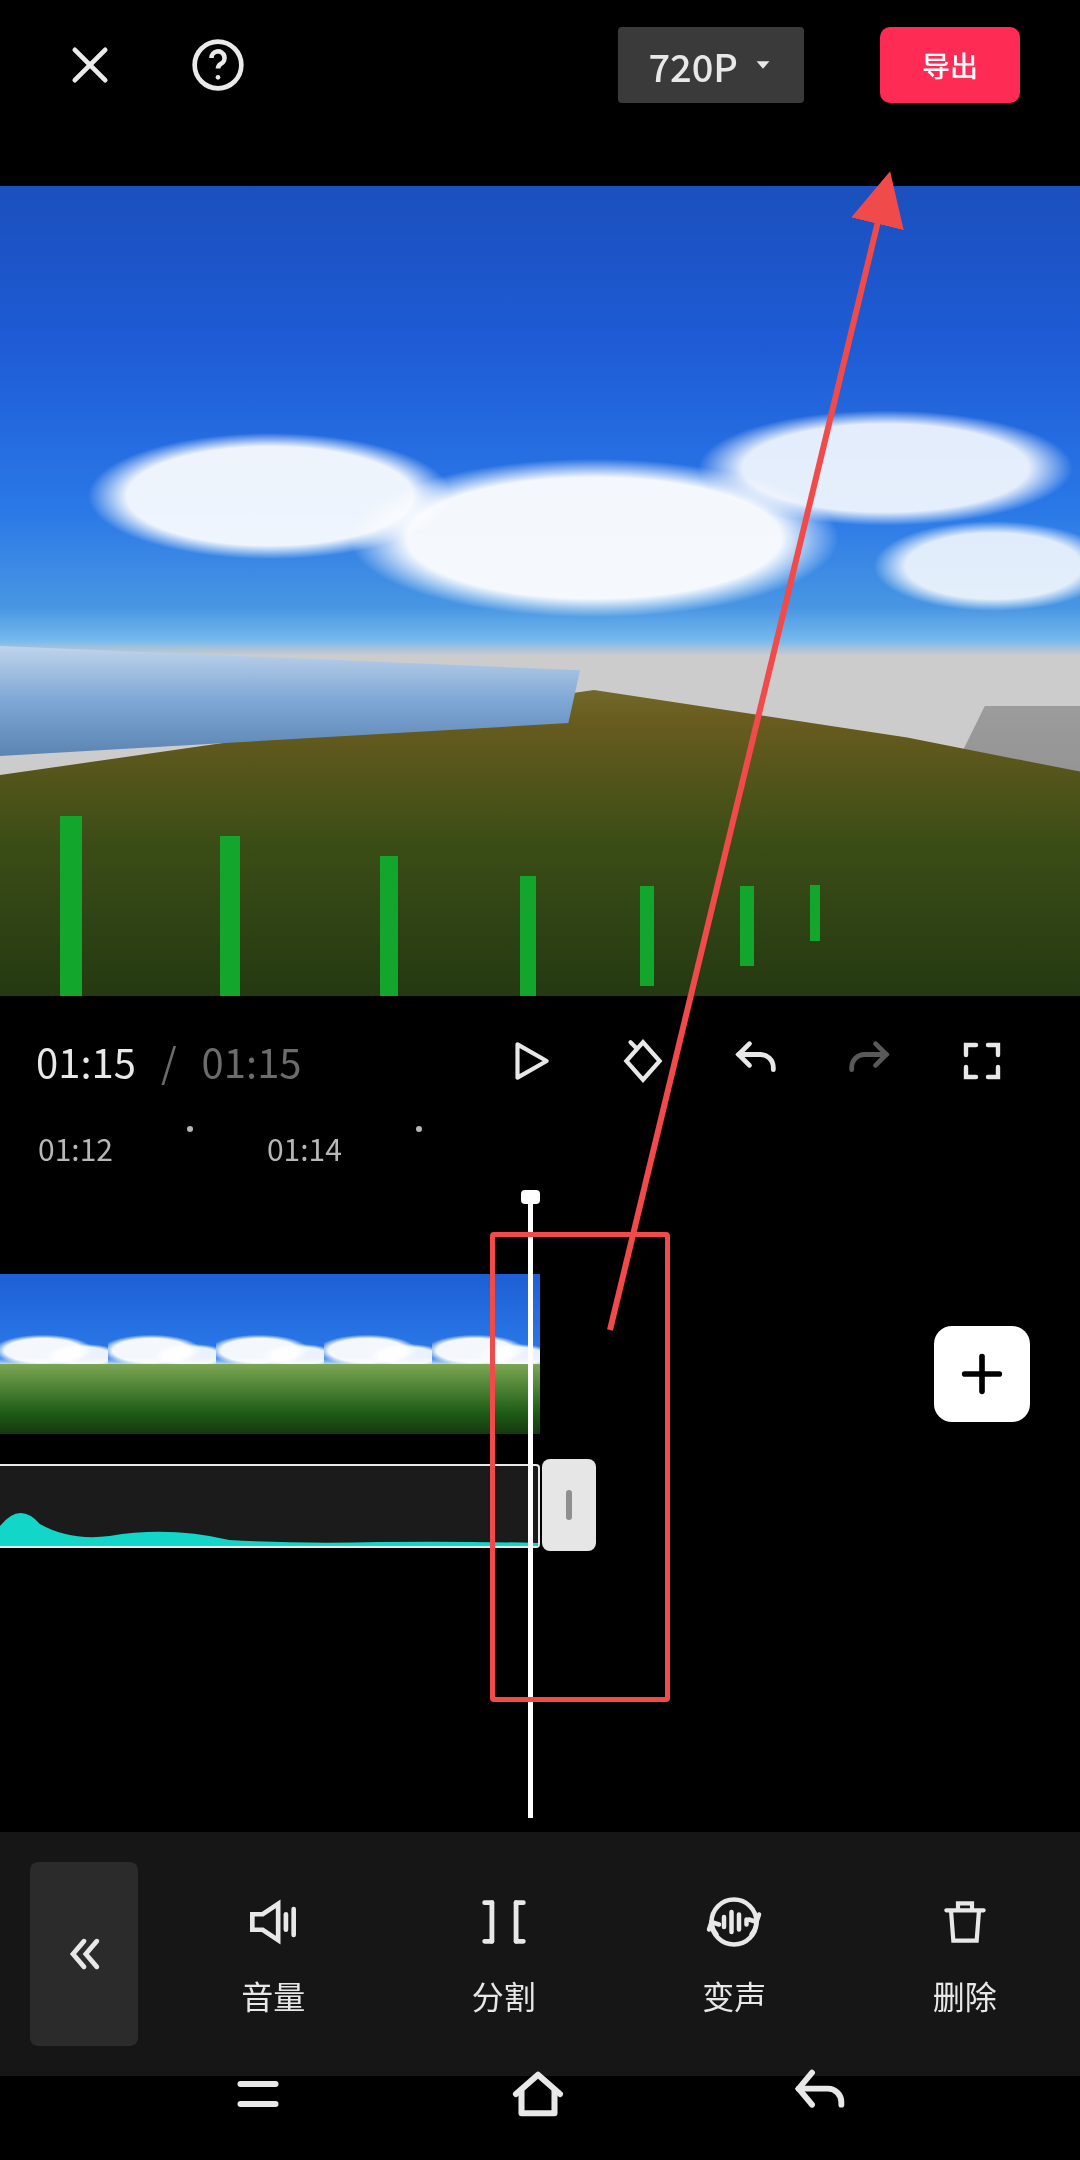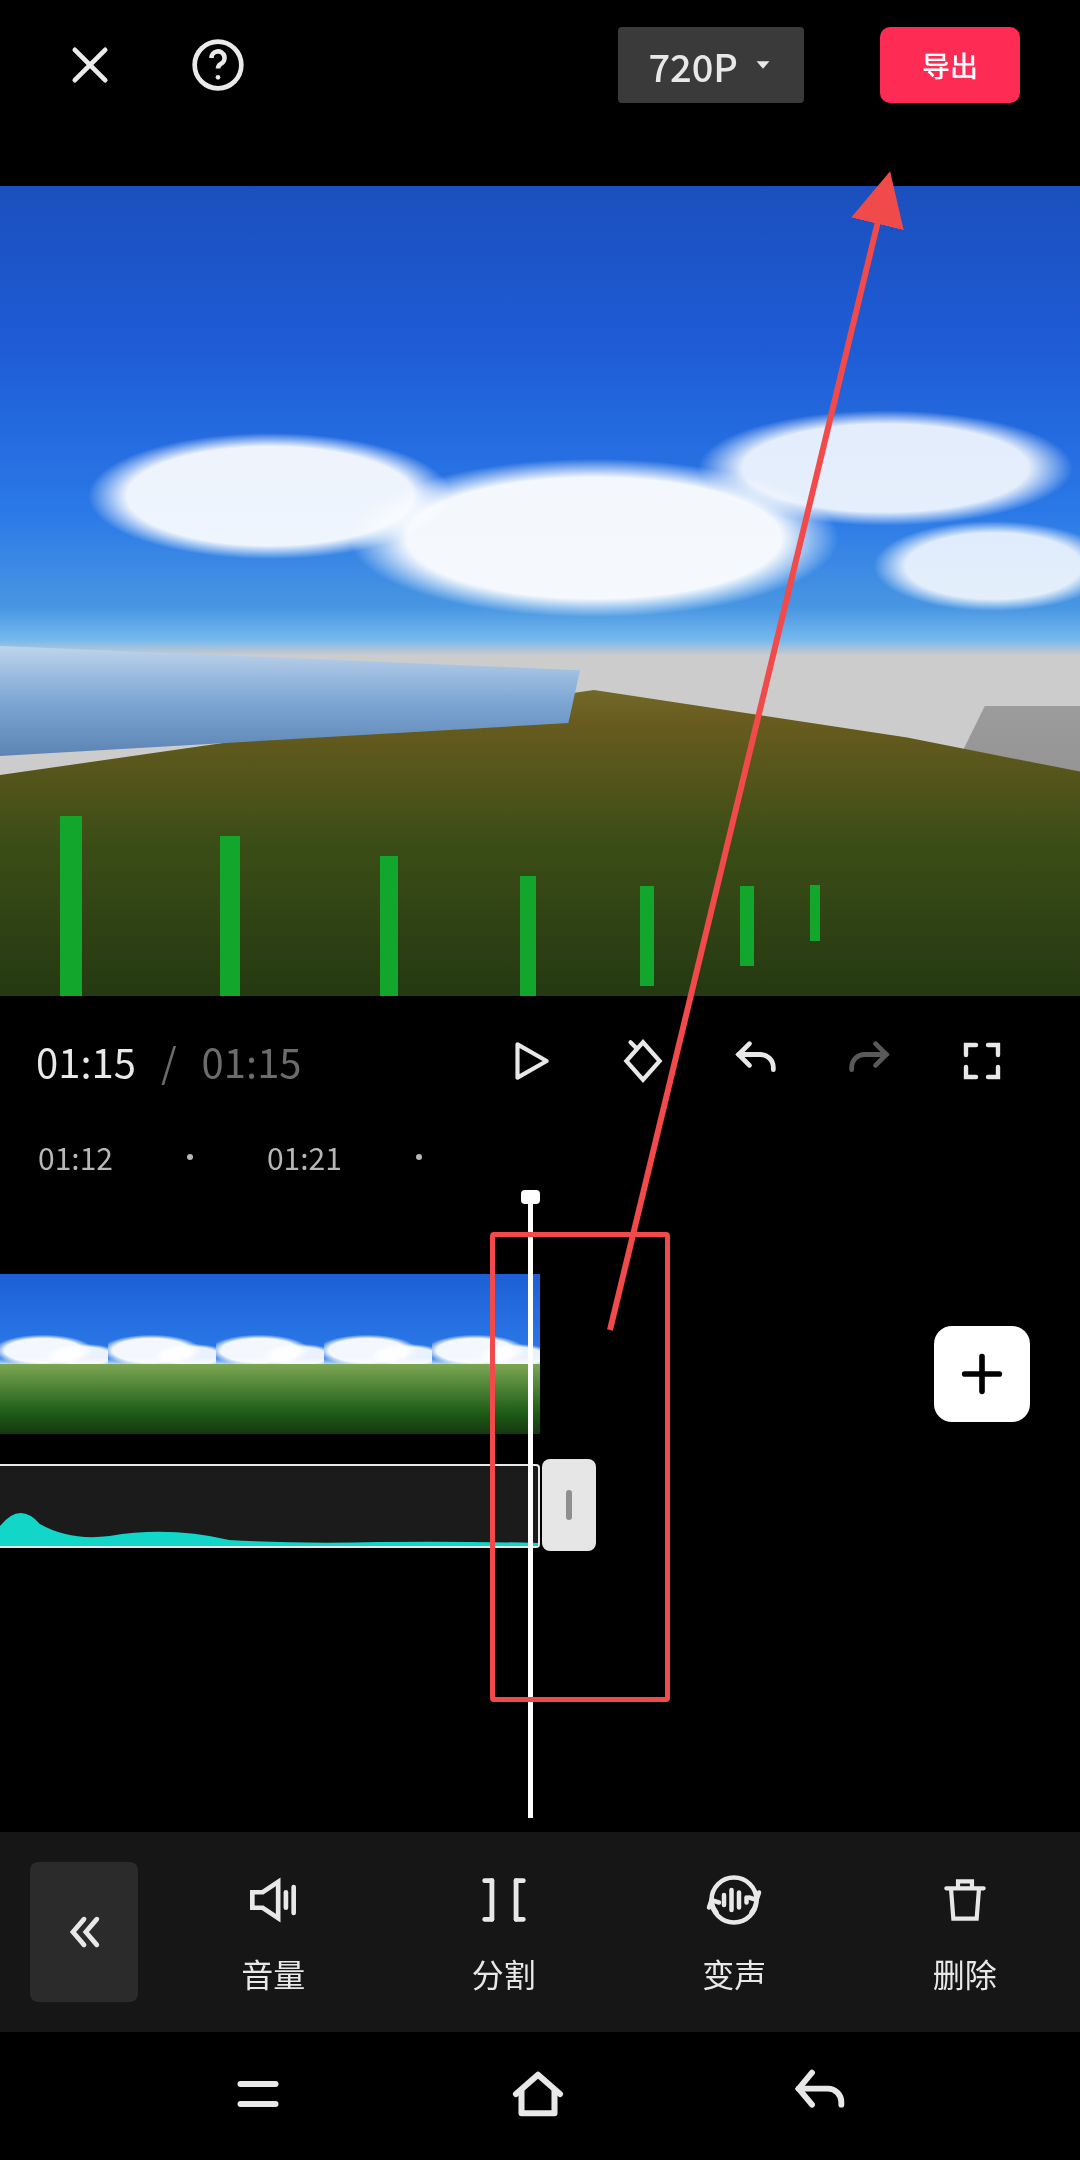--- a/index.html
+++ b/index.html
@@ -109,21 +109,21 @@
   }
   .dim { color:#595959; }
 
   
   .timeline {
     position: relative;
     height: 712px;
   }
   .ruler {
     height: 62px;
-    display:flex; align-items:center;
+    display:flex; 
     font-size: 30px; color:#b7b7b7;
     padding-left: 38px;
     gap: 74px;
     position: relative;
   }
   .ruler .dot { width:6px; height:6px; background:#b7b7b7; border-radius:3px; display:inline-block; }
 
   .track-video {
     position:absolute; top:148px; left:0; height:160px; width:540px;
     display:flex;
@@ -182,21 +182,21 @@
     display:flex; align-items:center; justify-content:center;
   }
 
   .anno-arrow {
     position:absolute; pointer-events:none;
     left:0; top:0; width:1080px; height:1830px; z-index:40;
   }
 
   
   .toolbar {
-    position:absolute; left:0; right:0; top:1832px; height:200px;
+    position:absolute; left:0; right:0; top:1832px; height:244px;
     background:#161616;
     display:flex; align-items:stretch;
   }
   .collapse {
     width:108px; margin:30px 20px 30px 30px;
     background:#2b2b2b; border-radius:8px;
     display:flex; align-items:center; justify-content:center;
   }
   .tool {
     flex:1; display:flex; flex-direction:column; align-items:center; justify-content:center;
@@ -290,21 +290,21 @@
     <svg width="48" height="48" viewBox="0 0 24 24" fill="none" stroke="#e8e8e8" stroke-width="2.2" stroke-linecap="round">
       <path d="M4 9V4h5M20 9V4h-5M4 15v5h5M20 15v5h-5"></path>
     </svg>
   </div>
 </div>
 
 <div class="timeline">
   <div class="ruler">
     <span>01:12</span>
     <span class="dot"></span>
-    <span>01:21</span>
+    <span>01:14</span>
     <span class="dot"></span>
   </div>
 
   <div class="track-video">
     <div class="thumb">
         <div class="th-sky"></div>
         <div class="th-cloud"></div>
         <div class="th-land"></div>
       </div>
     <div class="thumb">

